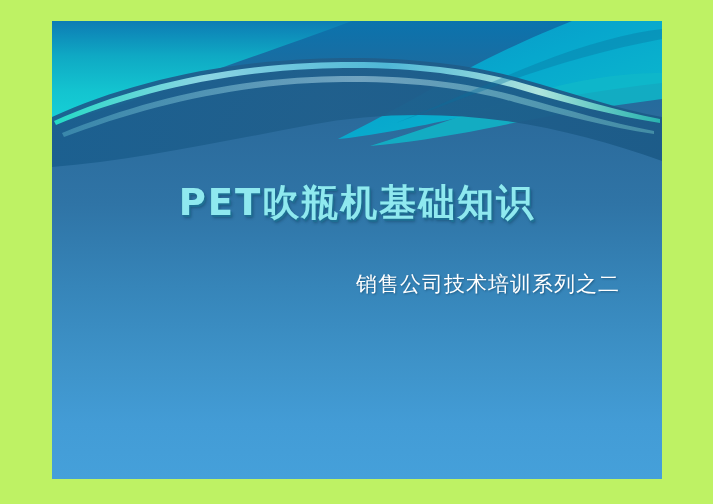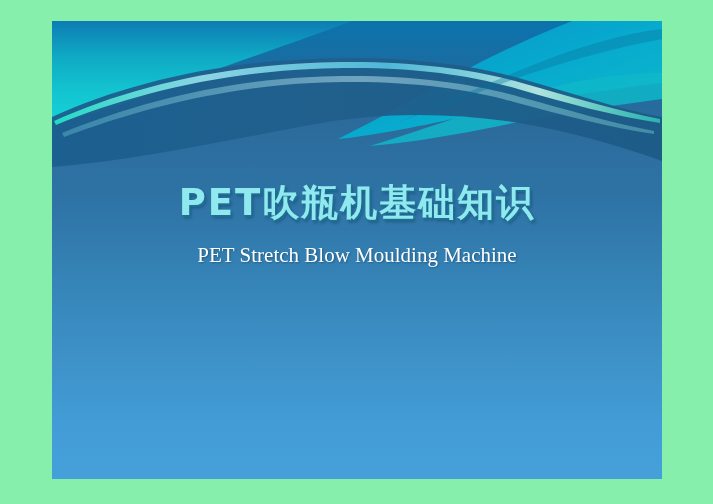--- a/index.html
+++ b/index.html
@@ -11,21 +11,21 @@
     width: 713px;
     height: 504px;
     font-family: "Liberation Sans", sans-serif;
     overflow: hidden;
   }
 
   #slide-canvas {
     position: relative;
     width: 713px;
     height: 504px;
-    background: #86efac;
+    background: #bef264;
   }
 
   
   #slide {
     position: absolute;
     left: 52px;
     top: 21px;
     width: 610px;
     height: 458px;
     overflow: hidden;
@@ -194,20 +194,20 @@
                C412,67 348,58 260,62 C172,66 86,88 12,116 Z" fill="url(#gradStreak2)" opacity="0.6"></path>
 
       <path d="M610,18 C556,28 500,44 452,62 C408,78 372,92 344,102
                C388,84 436,62 486,42 C534,23 576,12 610,8 Z" fill="#0a6f9e" opacity="0.35"></path>
     </svg>
 
     <div class="text-stack">
 
       <div id="title-main">PET吹瓶机基础知识</div>
 
-      <div id="subtitle-en">PET   Stretch Blow Moulding Machine</div>
-
+
+      <div id="subtitle-cn">销售公司技术培训系列之二</div>
 
 
     </div>
 
   </div>
 </div>
 
 </body></html>

